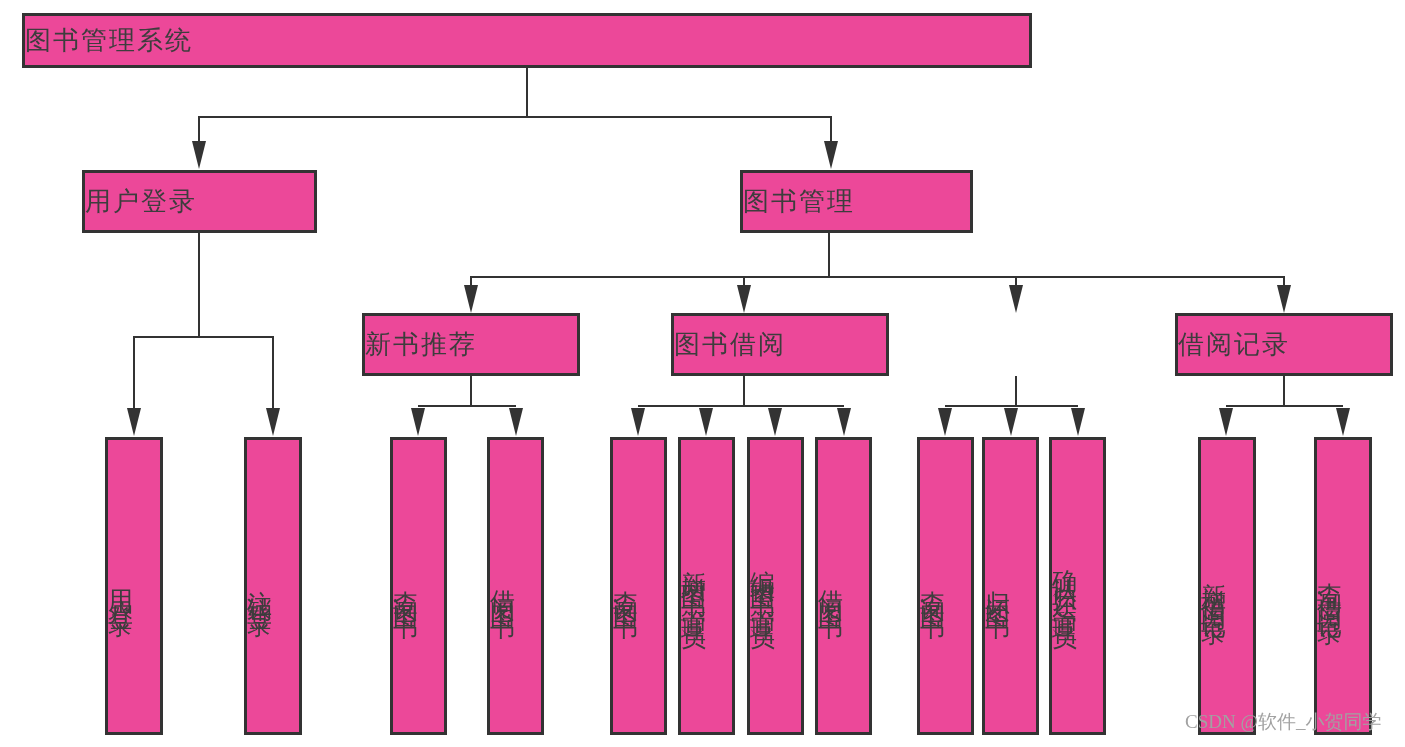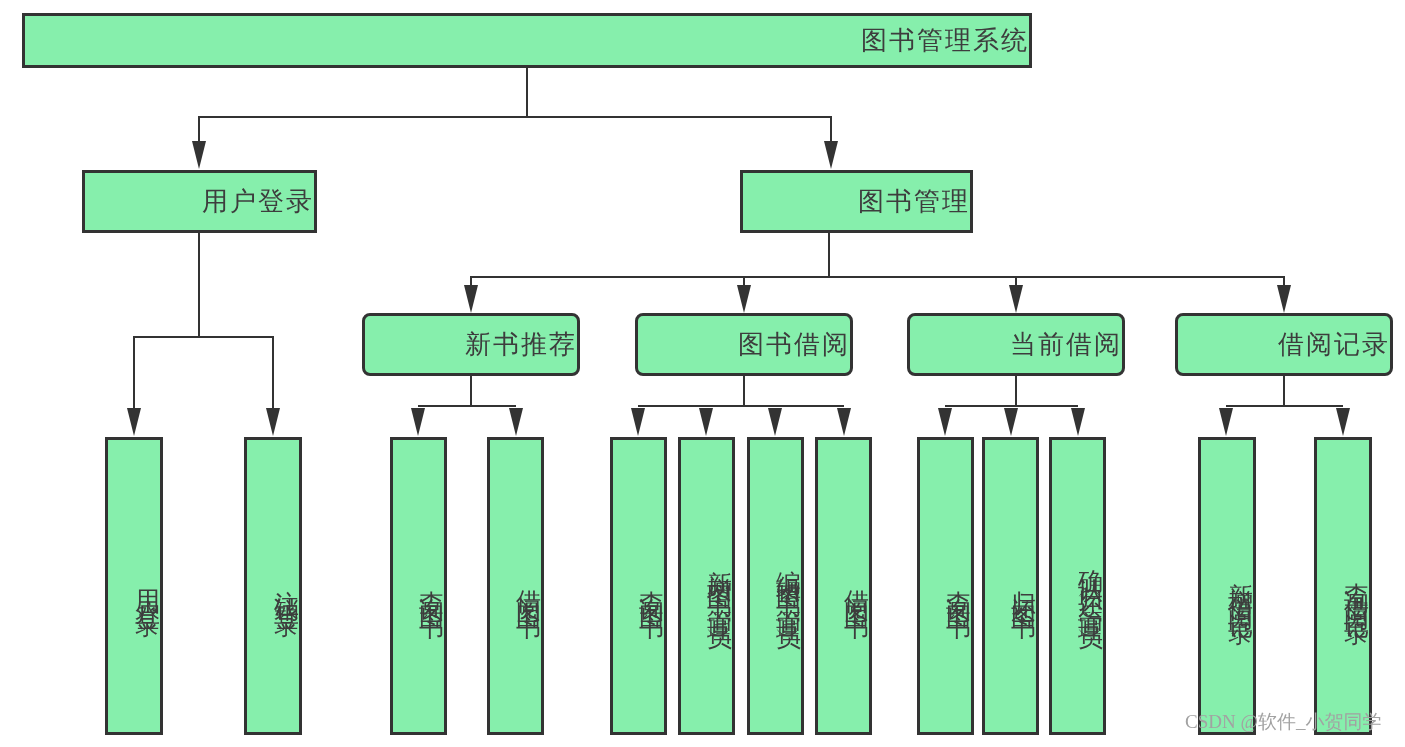--- a/index.html
+++ b/index.html
@@ -11,35 +11,35 @@
     font-family: "Liberation Sans", sans-serif;
     overflow: hidden;
   }
   svg.connectors {
     position: absolute;
     left: 0; top: 0;
     width: 1405px; height: 747px;
   }
   .node {
     position: absolute;
-    background: #86efac;
+    background: #ec4899;
     border: 3px solid #333333;
     box-sizing: border-box;
     display: flex;
     align-items: center;
-    justify-content: flex-end;
+    justify-content: flex-start;
     color: #3d3d3d;
   }
   .h-node { font-size: 26px; letter-spacing: 2px; white-space: nowrap; }
   .root-node  { left: 22px;  top: 13px;  width: 1010px; height: 55px; }
   .lvl1-a     { left: 82px;  top: 170px; width: 235px;  height: 63px; }
   .lvl1-b     { left: 740px; top: 170px; width: 233px;  height: 63px; }
-  .lvl2       { top: 313px; height: 63px; width: 218px; border-radius: 8px; }
+  .lvl2       { top: 313px; height: 63px; width: 218px; }
   .lvl2-a { left: 362px; }
-  .lvl2-b { left: 635px; padding-left: 9px; }
+  .lvl2-b { left: 671px; }
   .lvl2-c { left: 907px; }
   .lvl2-d { left: 1175px; }
   .leaf {
     top: 437px;
     height: 298px;
     width: 58px;
     font-size: 25px;
   }
   .leaf .vtext {
     writing-mode: vertical-rl;
@@ -143,23 +143,20 @@
   <div class="node h-node lvl1-b">
     <span>图书管理</span>
   </div>
 
   <div class="node h-node lvl2 lvl2-a">
     <span>新书推荐</span>
   </div>
   <div class="node h-node lvl2 lvl2-b">
     <span>图书借阅</span>
   </div>
-  <div class="node h-node lvl2 lvl2-c">
-    <span>当前借阅</span>
-  </div>
   <div class="node h-node lvl2 lvl2-d">
     <span>借阅记录</span>
   </div>
 
   <div class="node leaf g1b1">
     <span class="vtext">用户登录</span>
   </div>
   <div class="node leaf g1b2">
     <span class="vtext">注销登录</span>
   </div>

